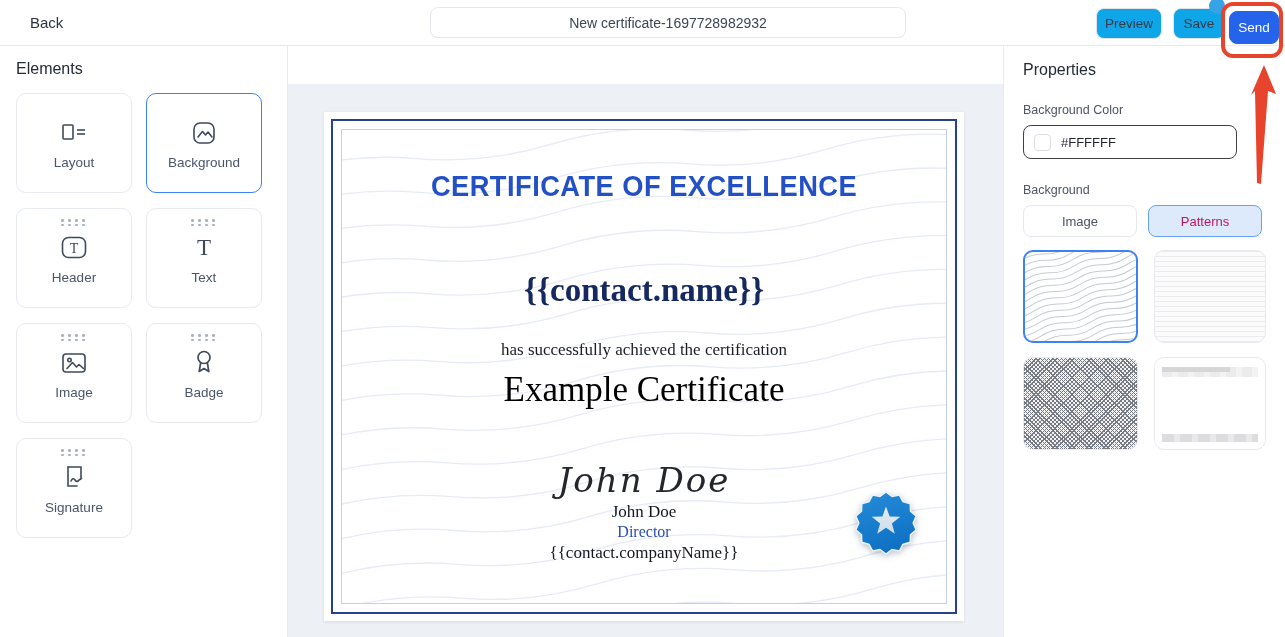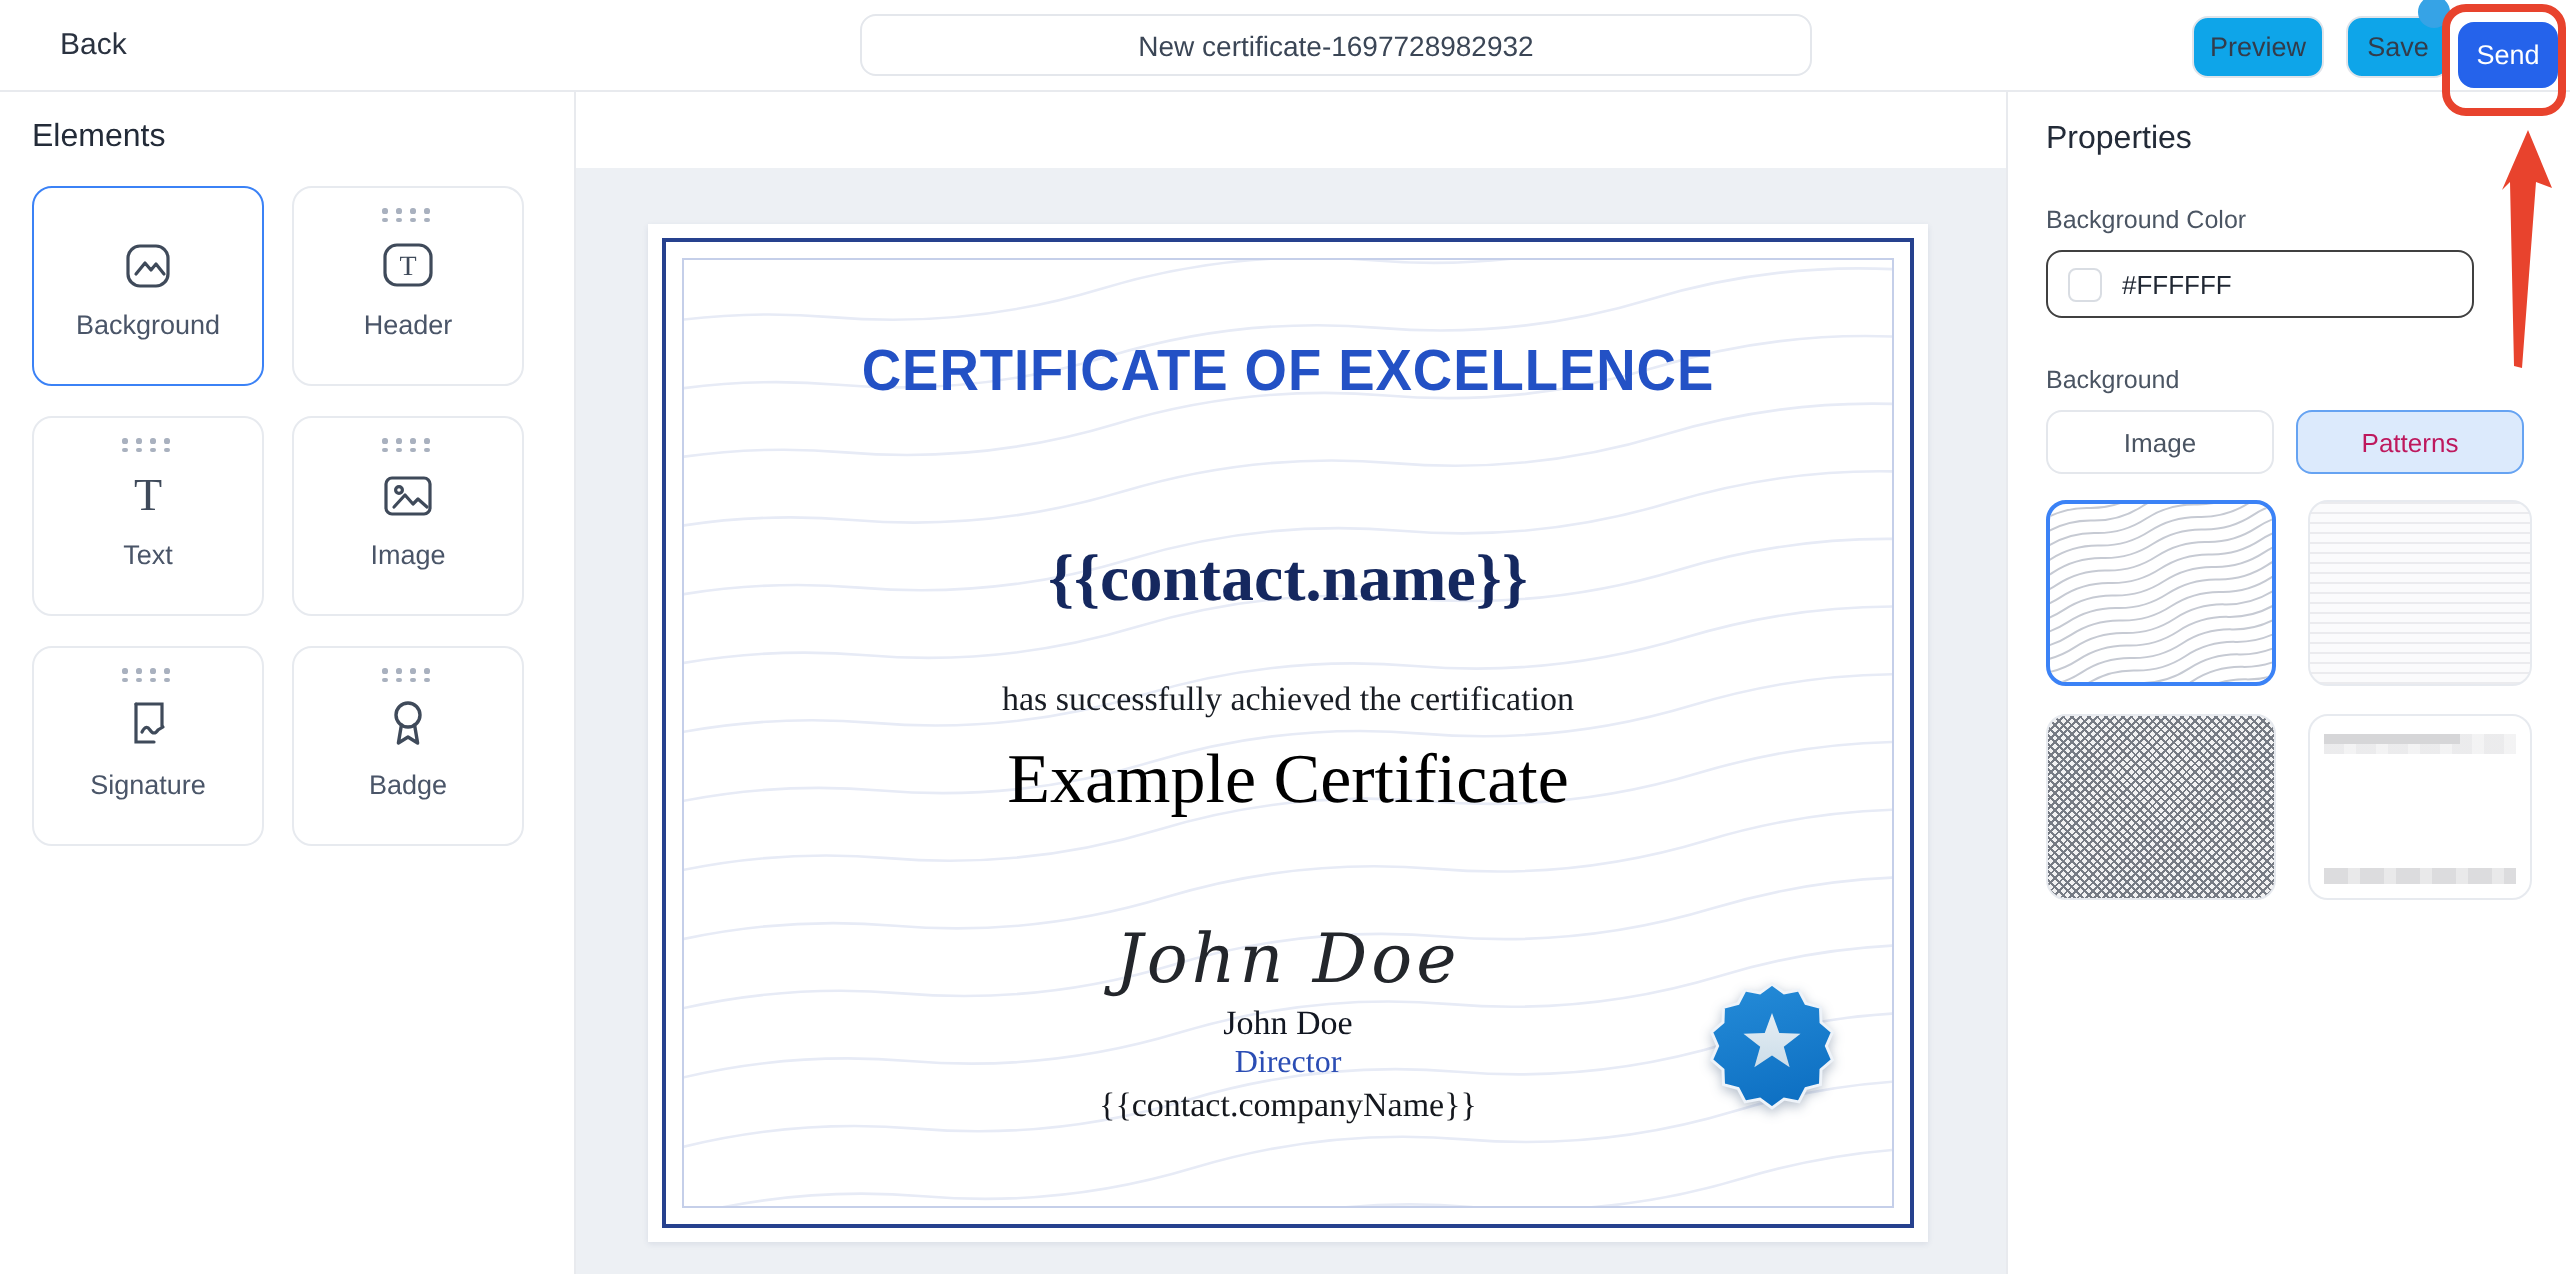--- a/index.html
+++ b/index.html
@@ -113,20 +113,30 @@
   <div class="annot-dot"></div>
   <div class="annot-rect"></div>
   <svg class="annot-arrow" width="38" height="126" viewBox="0 0 38 126">
     <polygon points="22,3 34,32 26,29 19,122 15,121 13,29 9,33" fill="#e8432d"></polygon>
   </svg>
 
   <div class="sidebar">
     <div class="panel-heading">Elements</div>
     <div class="el-grid">
 
+      <div class="el-card">
+        <span class="el-icon">
+          <svg width="28" height="26" viewBox="0 0 28 26" fill="none" stroke="#3f4a5a" stroke-width="1.6">
+            <rect x="3" y="5" width="10" height="14" rx="1"></rect>
+            <line x1="17" y1="10" x2="25" y2="10"></line>
+              <line x1="17" y1="14" x2="25" y2="14"></line>
+          </svg>
+          </span>
+        <span class="lbl">Layout</span>
+      </div>
 
       <div class="el-card selected">
         <span class="el-icon">
           <svg width="26" height="26" viewBox="0 0 26 26" fill="none" stroke="#3f4a5a" stroke-width="1.6">
             <rect x="3" y="3" width="20" height="20" rx="6"></rect>
             <path d="M7 17 l4.5-5.5 3 3.5 2.5-3 4 5" stroke-linejoin="round" stroke-linecap="round"></path>
           </svg>
           </span>
         <span class="lbl">Background</span>
       </div>
@@ -196,47 +206,47 @@
             <i></i>
             <i></i>
             <i></i>
             <i></i>
             <i></i>
             <i></i>
             <i></i>
             <i></i>
           </span>
         <span class="el-icon">
+          <svg width="26" height="28" viewBox="0 0 26 28" fill="none" stroke="#3f4a5a" stroke-width="1.7">
+            <circle cx="13" cy="9.5" r="6"></circle>
+            <path d="M9.7 14.5 L8.2 23.5 l4.8-3 4.8 3 -1.5-9" stroke-linejoin="round" stroke-linecap="round"></path>
+          </svg>
+          </span>
+        <span class="lbl">Badge</span>
+      </div>
+
+      <div class="el-card">
+        <span class="dots">
+            <i></i>
+            <i></i>
+            <i></i>
+            <i></i>
+            <i></i>
+            <i></i>
+            <i></i>
+            <i></i>
+          </span>
+        <span class="el-icon">
           <svg width="26" height="28" viewBox="0 0 26 28" fill="none" stroke="#3f4a5a" stroke-width="1.6">
             <path d="M7 4 h13 v11" stroke-linecap="round"></path>
             <path d="M7 4 v19 h9" stroke-linecap="round"></path>
             <path d="M10 18 q2-4 4-1 t4 0 l2.5-1.5" stroke-linecap="round"></path>
           </svg>
           </span>
         <span class="lbl">Signature</span>
-      </div>
-
-      <div class="el-card">
-        <span class="dots">
-            <i></i>
-            <i></i>
-            <i></i>
-            <i></i>
-            <i></i>
-            <i></i>
-            <i></i>
-            <i></i>
-          </span>
-        <span class="el-icon">
-          <svg width="26" height="28" viewBox="0 0 26 28" fill="none" stroke="#3f4a5a" stroke-width="1.7">
-            <circle cx="13" cy="9.5" r="6"></circle>
-            <path d="M9.7 14.5 L8.2 23.5 l4.8-3 4.8 3 -1.5-9" stroke-linejoin="round" stroke-linecap="round"></path>
-          </svg>
-          </span>
-        <span class="lbl">Badge</span>
       </div>
     </div>
   </div>
 
   <div class="canvas">
     <div class="canvas-top"></div>
     <div class="cert-card">
       <div class="cert-frame-outer"></div>
       <div class="cert-frame-inner">
         <svg id="cert-waves" class="cert-waves" width="700" height="560">

